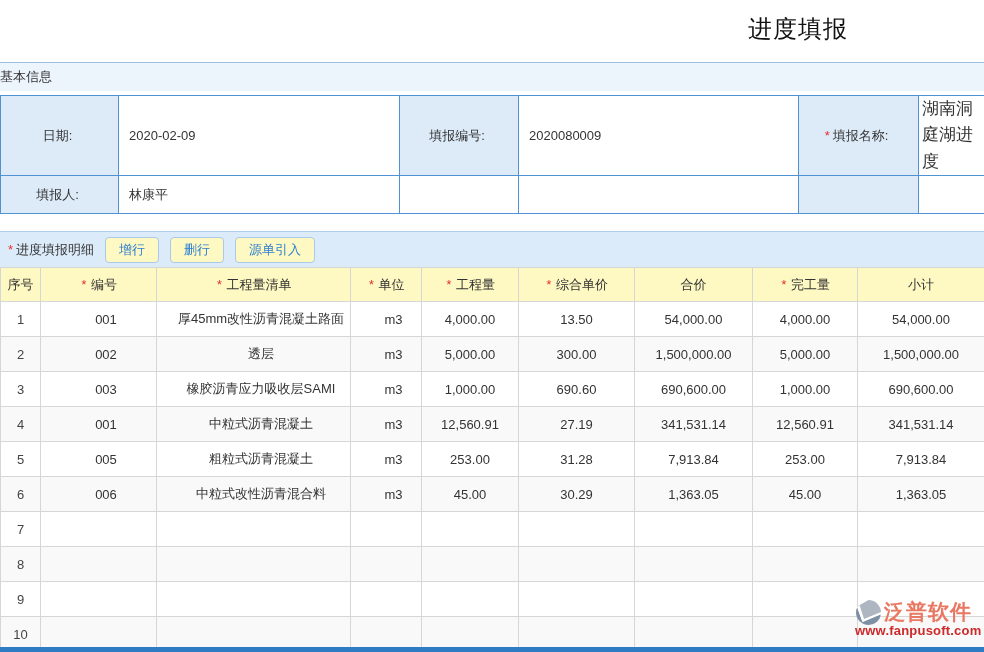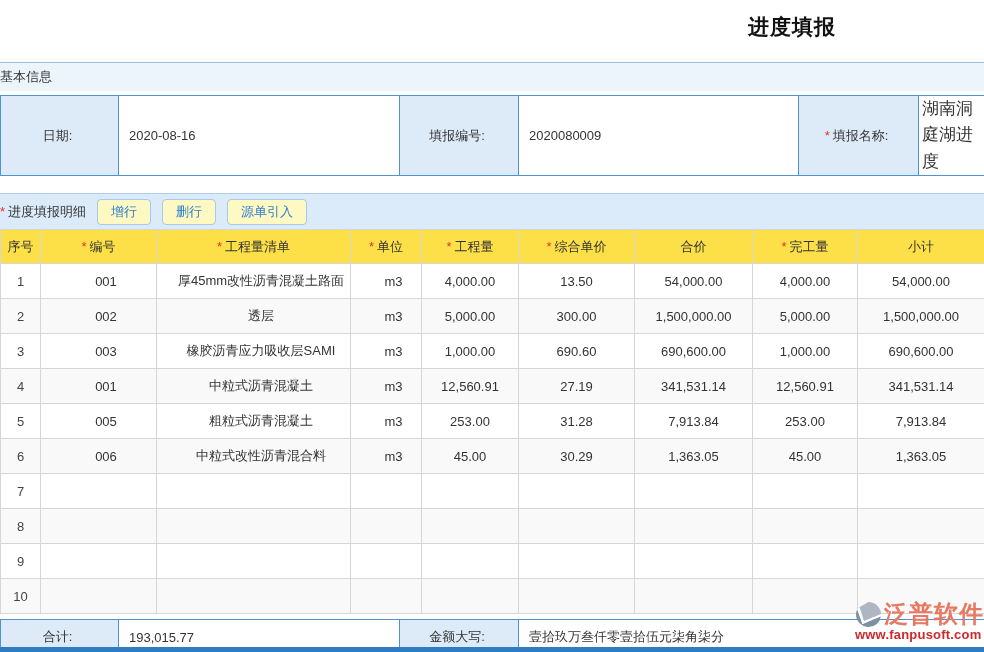--- a/index.html
+++ b/index.html
@@ -7,21 +7,21 @@
     width:984px;height:652px;
     background:#fff;
     font-family:"Liberation Sans","DejaVu Sans",sans-serif;
     font-size:13px;color:#333;
     position:relative;overflow:hidden;
   }
   
   .title-area{height:62px;position:relative;}
   .page-title{
     position:absolute;top:13px;left:748px;
-    font-size:21px;font-weight:bold;color:#111;
+    font-size:24px;font-weight:normal;color:#111;
     letter-spacing:1px;white-space:nowrap;
   }
   
   .section-bar{
     height:28px;line-height:28px;
     background:#ecf4fc;
     border-top:1px solid #9fc0e0;
     color:#333;
   }
   
@@ -35,38 +35,38 @@
     padding:0 6px 0 2px;color:#333;
   }
   td.fvalue{background:#fff;padding:0 4px 0 10px;}
   td.fvalue.small{padding-left:3px;font-size:17px;line-height:1.55;}
   .req{color:#e63030;margin-right:3px;}
   
   .toolbar{
     margin-top:17px;height:36px;
     background:#dcebfa;border-top:1px solid #aecdeb;
     display:flex;align-items:center;gap:11px;
-    padding-left:0;box-sizing:border-box;
+    padding-left:8px;box-sizing:border-box;
   }
   .toolbar .strip-label{color:#333;}
   .btn{
     display:inline-block;
     background:#fef9c3;border:1px solid #a9c9e8;border-radius:4px;
     color:#2e7fd0;font-size:13px;
     padding:4px 13px;line-height:16px;cursor:pointer;
     font-family:inherit;
   }
   
   .detail-table{width:984px;}
   .detail-table th,.detail-table td{
     border:1px solid #d6d6d6;
     font-weight:normal;color:#333;
     overflow:hidden;white-space:nowrap;
   }
-  .detail-table th{height:31px;background:#fde047;text-align:center;}
+  .detail-table th{height:31px;background:#fef9c3;text-align:center;font-family:Liberation Mono, monospace;}
   .detail-table td{height:32px;background:#fff;}
   .detail-table tr:nth-child(even) td{background:#f9f9f9;}
   .detail-table td.c0{text-align:center;color:#444;}
   .detail-table td.c1,.detail-table td.c2,.detail-table td.c3{text-align:center;padding-left:16px;}
   .detail-table td.c4,.detail-table td.c5,.detail-table td.c6,
   .detail-table td.c7,.detail-table td.c8{text-align:center;}
   col.w0{width:40px;}col.w1{width:116px;}col.w2{width:194px;}
   col.w3{width:71px;}col.w4{width:97px;}col.w5{width:116px;}
   col.w6{width:118px;}col.w7{width:105px;}col.w8{width:127px;}
   
@@ -78,21 +78,21 @@
     width:984px;height:5px;background:#2e7cc3;
   }
   
   .logo{
     position:absolute;right:1px;top:598px;
     width:128px;z-index:5;cursor:pointer;
     background:transparent;
   }
   .logo-row{display:flex;align-items:center;}
   .logo-name{
-    font-size:24px;font-weight:bold;color:#e97862;
+    font-size:21px;font-weight:bold;color:#e97862;
     letter-spacing:1px;white-space:nowrap;margin-left:2px;
   }
   .logo-url{
     font-size:13px;font-weight:bold;color:#cc2a2a;
     margin-top:-3px;letter-spacing:0.2px;
   }
 </style>
 </head>
 <body>
 
@@ -112,34 +112,46 @@
     <col style="width:280px">
       <col style="width:120px">
       <col style="width:66px">
   </colgroup>
   <tbody>
       <tr class="r1">
     <td class="flabel">
       <span>日期:</span>
     </td>
     <td class="fvalue">
-      <span>2020-08-16</span>
+      <span>2020-02-09</span>
     </td>
     <td class="flabel">
       <span>填报编号:</span>
     </td>
     <td class="fvalue">
       <span>2020080009</span>
     </td>
     <td class="flabel">
       <span class="req">*</span><span>填报名称:</span>
     </td>
     <td class="fvalue small" style="white-space:normal;">
       <span>湖南洞庭湖进度</span>
     </td>
+  </tr>
+  <tr class="r2">
+    <td class="flabel">
+      <span>填报人:</span>
+    </td>
+    <td class="fvalue">
+      <span>林康平</span>
+    </td>
+    <td class="fvalue"></td>
+    <td class="fvalue"></td>
+    <td class="flabel"></td>
+    <td class="fvalue"></td>
   </tr>
 </tbody>
   </table>
 
 <div class="toolbar">
   <span class="strip-label"><span class="req">*</span><span>进度填报明细</span></span>
   <button class="btn">增行</button>
   <button class="btn">删行</button>
   <button class="btn">源单引入</button>
 </div>

